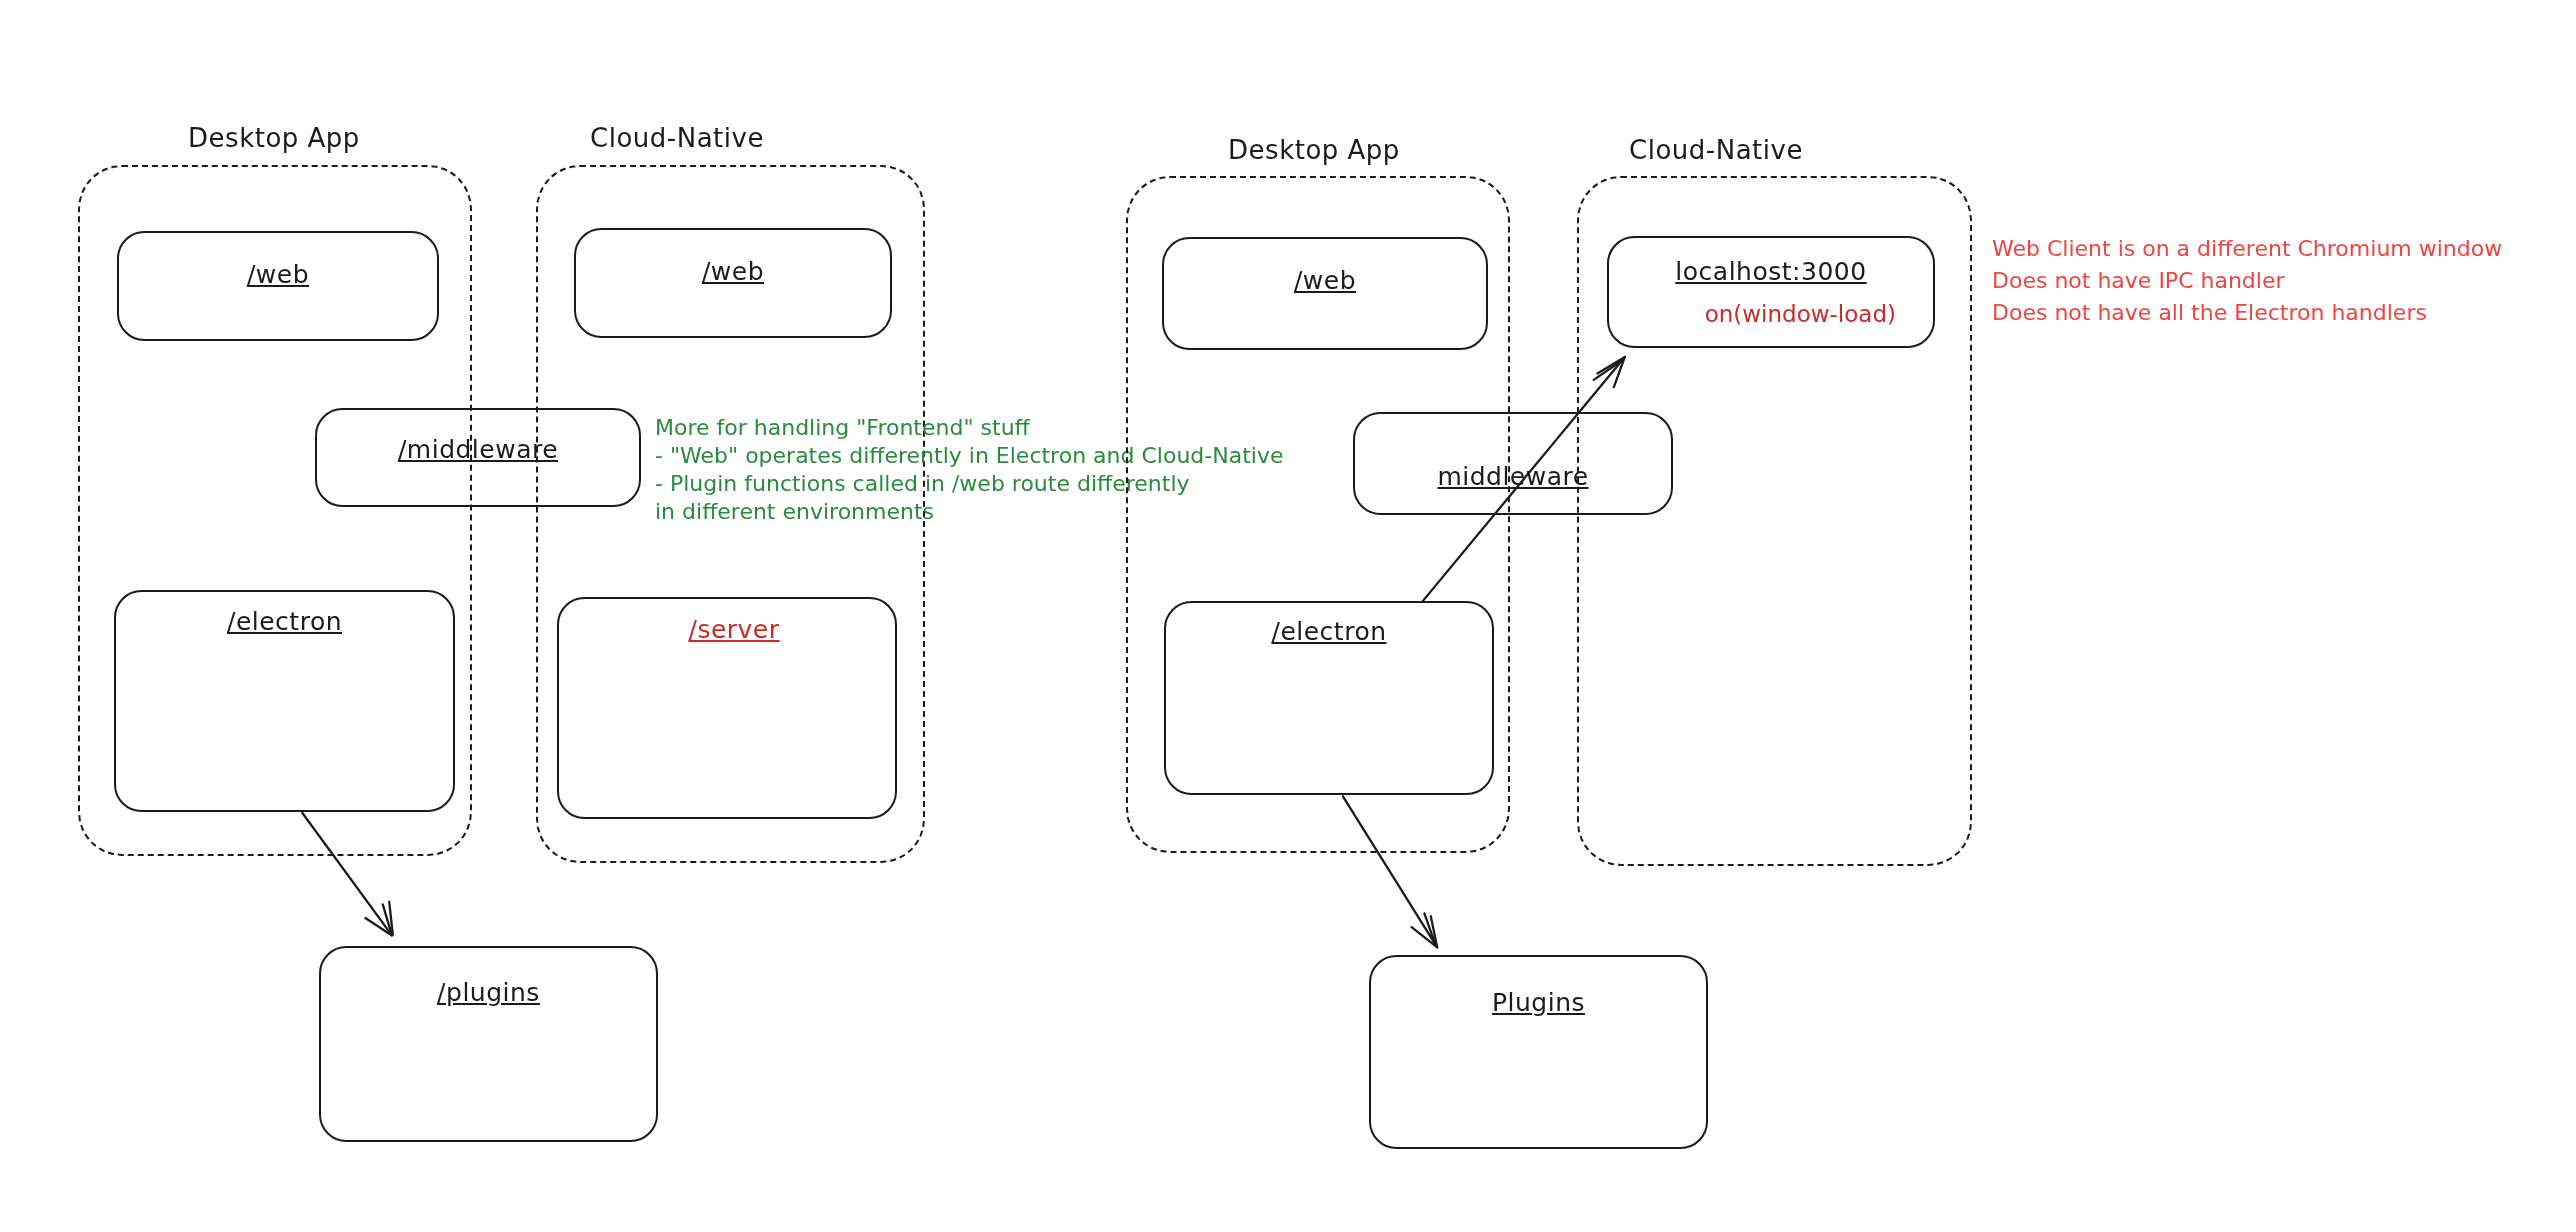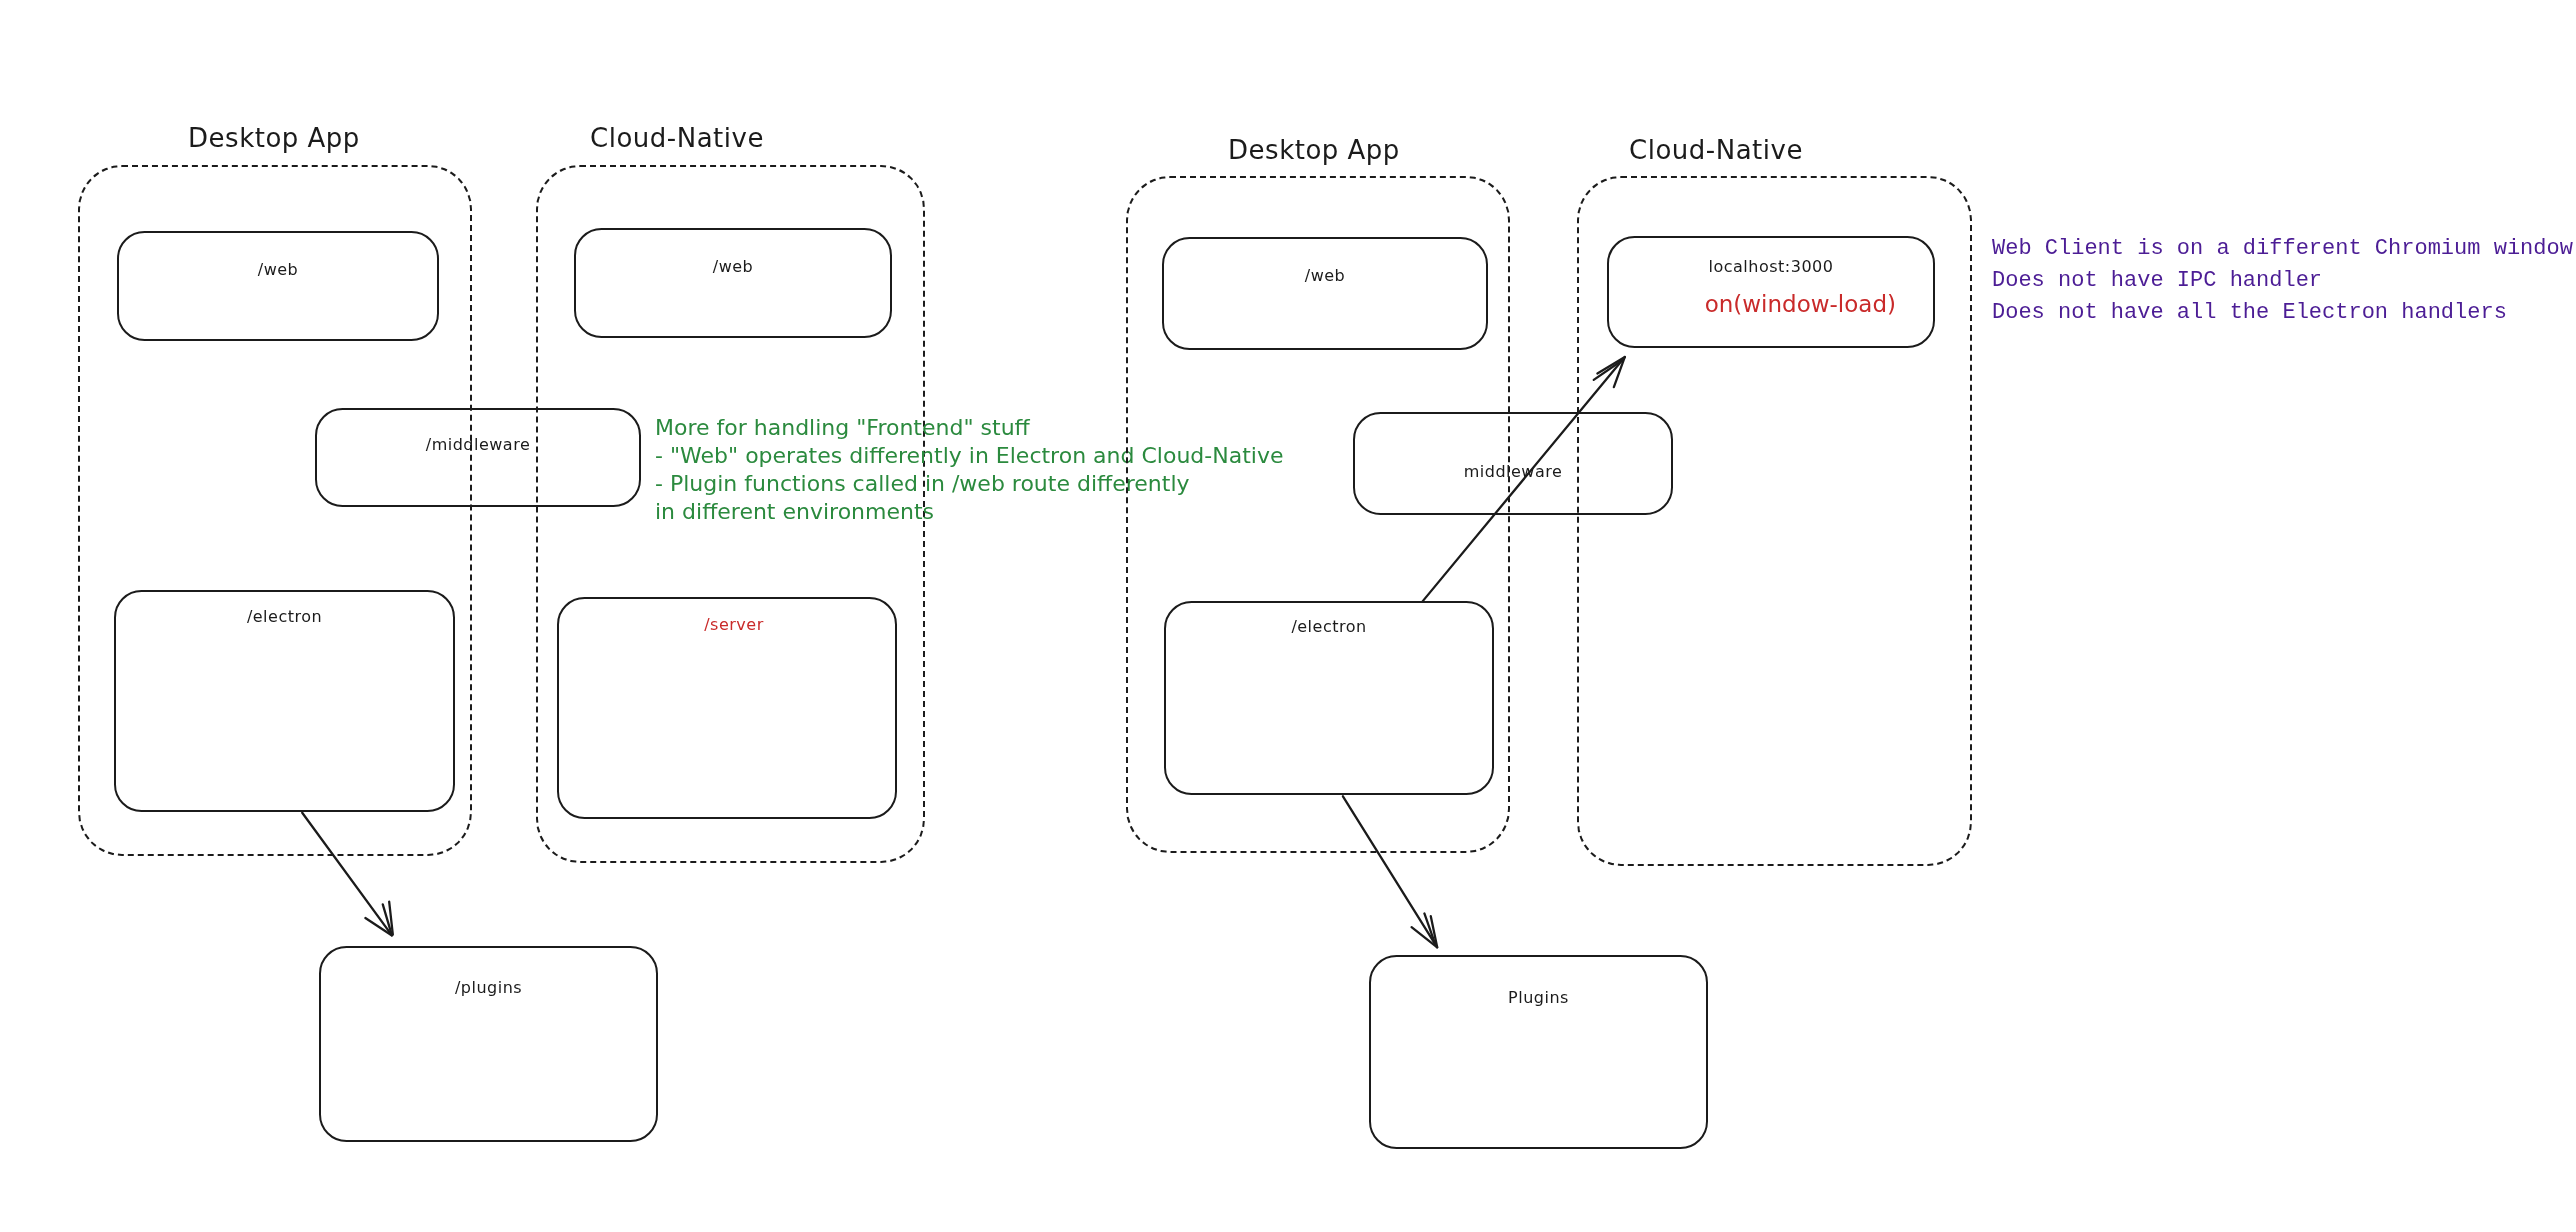--- a/index.html
+++ b/index.html
@@ -21,37 +21,38 @@
   }
   .node-box {
     position: absolute;
     border: 2.3px solid #1b1b1b;
     border-radius: 27.5px;
     background: transparent;
     box-sizing: border-box;
     text-align: center;
   }
   .node-label {
-    font-size: 16px;
+    font-size: 25px;
     letter-spacing: 0.5px;
     white-space: nowrap;
+    text-decoration: underline;
   }
   .container-label {
     position: absolute;
     font-size: 26px;
     text-align: center;
     white-space: nowrap;
     letter-spacing: 0.5px;
   }
   .note {
     position: absolute;
     white-space: nowrap;
   }
   .note-green { color: #2b8a3e; font-size: 22px; line-height: 28px; }
-  .note-red   { color: #4c1d95; font-size: 22px; line-height: 32px; font-family: Liberation Mono, monospace; }
+  .note-red   { color: #ef4444; font-size: 22px; line-height: 32px; }
   .red-text   { color: #c92a2a; padding-left: 14px; }
   .sub-label {
     font-size: 23px;
     text-align: right;
     white-space: nowrap;
   }
   svg.arrow-layer {
     position: absolute;
     left: 0; top: 0;
     width: 2576px; height: 1232px;

